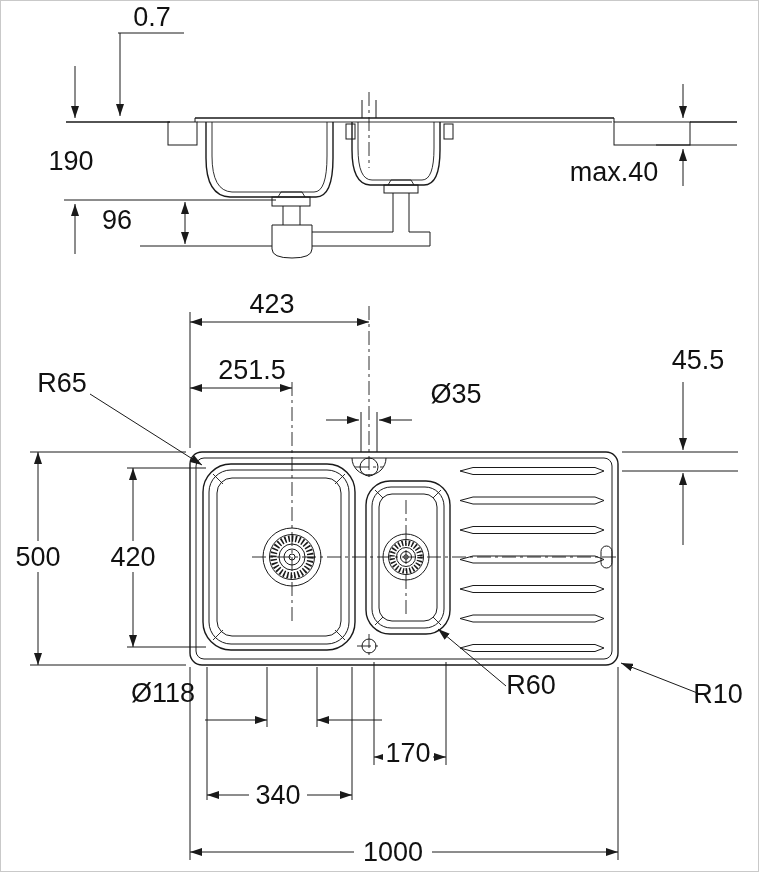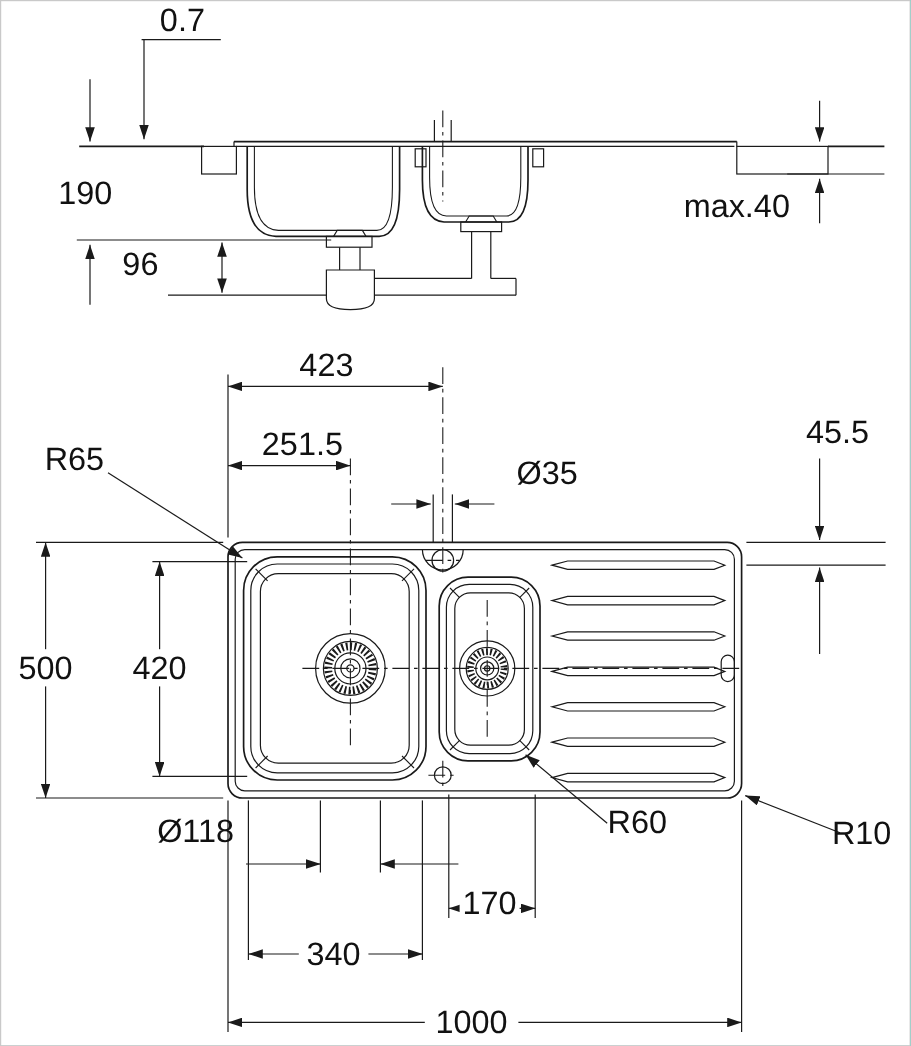--- a/index.html
+++ b/index.html
@@ -1,17 +1,17 @@
 <!DOCTYPE html>
 <html><head>
 <meta charset="utf-8">
 <style>
   html,body { margin:0; padding:0; background:#ffffff; }
   .frame {
-    width:759px; height:872px; position:relative; background:#14b8a6;
+    width:759px; height:872px; position:relative; background:#737373;
     font-family:"Liberation Sans", sans-serif;
   }
   svg { display:block; }
   svg text {
     font-family:"Liberation Sans", sans-serif;
     font-size:27px;
     fill:#111111;
     stroke:none;
   }
   .thick { stroke:#1a1a1a; stroke-width:1.4; fill:none; }

